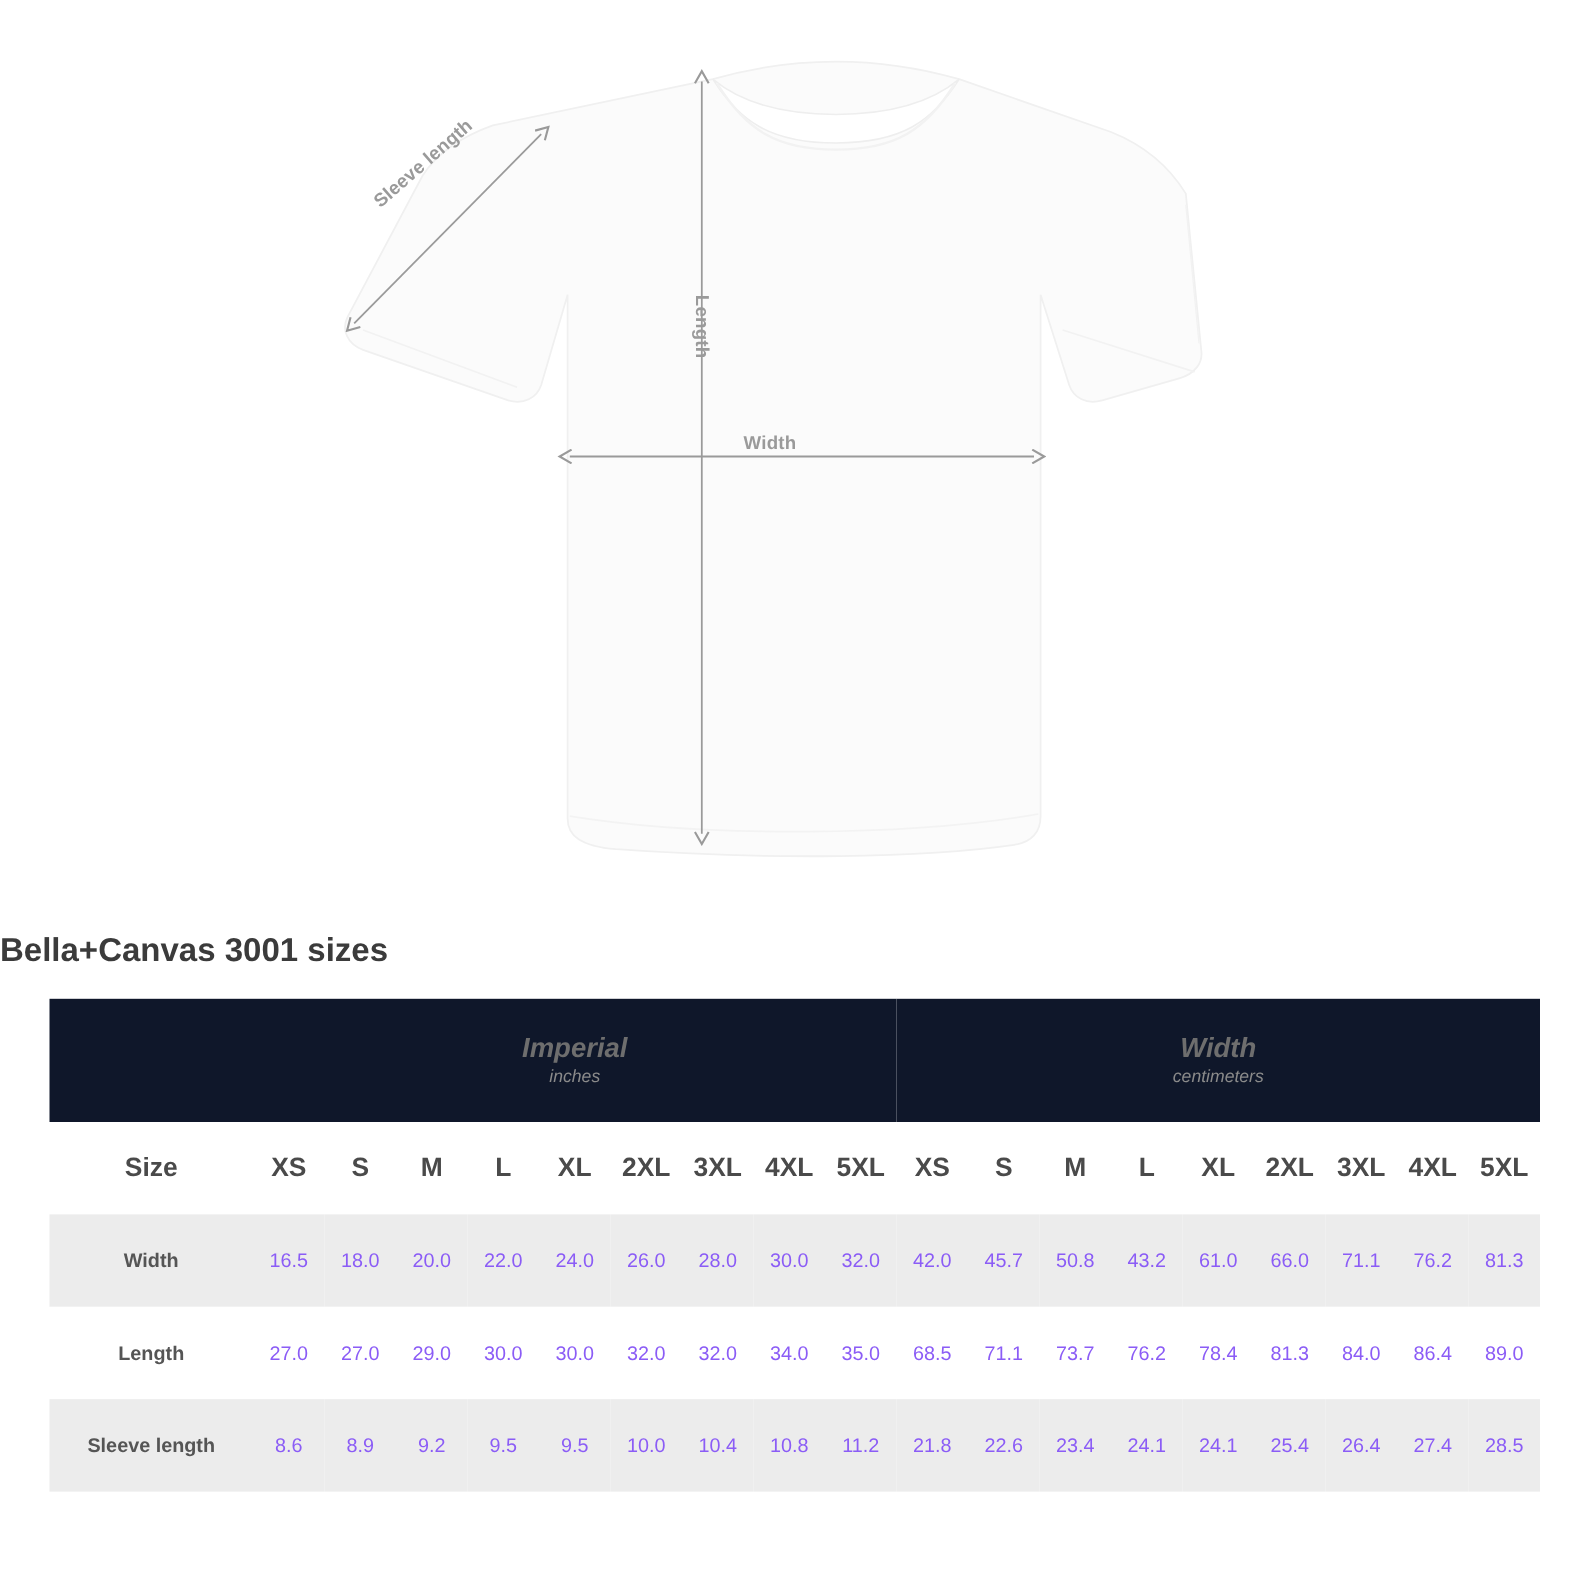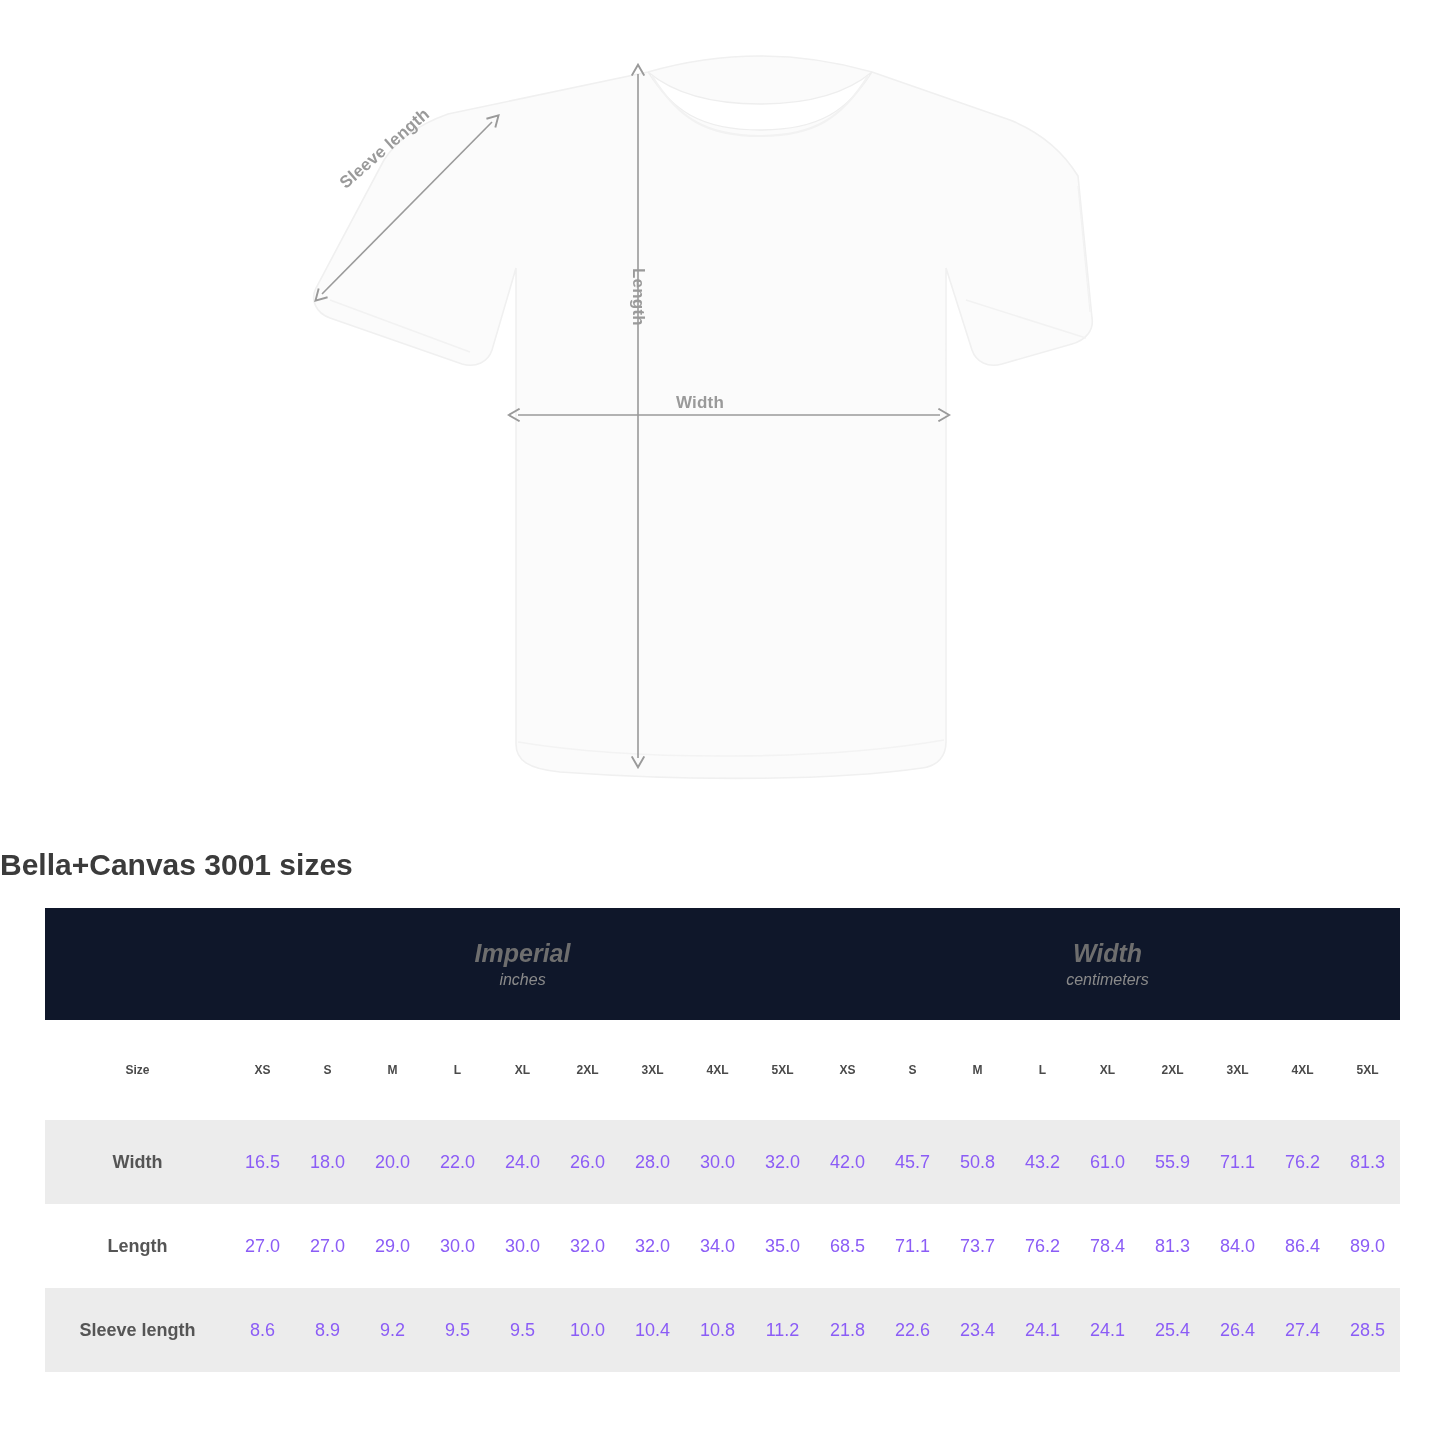--- a/index.html
+++ b/index.html
@@ -106,22 +106,22 @@
     color: #8a8a8a;
     padding-top: 3px;
   }
   .row-header-cell {
     width: 185px;
     font-size: 17px;
     font-weight: bold;
     color: #555555;
   }
   .size-head-row td {
-    height: 100px;
-    font-size: 12px;
+    height: 84px;
+    font-size: 24px;
     font-weight: bold;
     color: #4a4a4a;
     background: #ffffff;
   }
   .data-row td {
     height: 84px;
     font-size: 18px;
     color: #8b5cf6;
   }
   .row-shaded td { background: #ececec; }
@@ -251,21 +251,21 @@
           <td>24.0</td>
           <td>26.0</td>
           <td>28.0</td>
           <td>30.0</td>
           <td>32.0</td>
           <td>42.0</td>
           <td>45.7</td>
           <td>50.8</td>
           <td>43.2</td>
           <td>61.0</td>
-          <td>55.9</td>
+          <td>66.0</td>
           <td>71.1</td>
           <td>76.2</td>
           <td>81.3</td>
         </tr>
 
         <tr class="data-row row-plain">
           <td class="row-header-cell">Length</td>
           <td>27.0</td>
           <td>27.0</td>
           <td>29.0</td>

